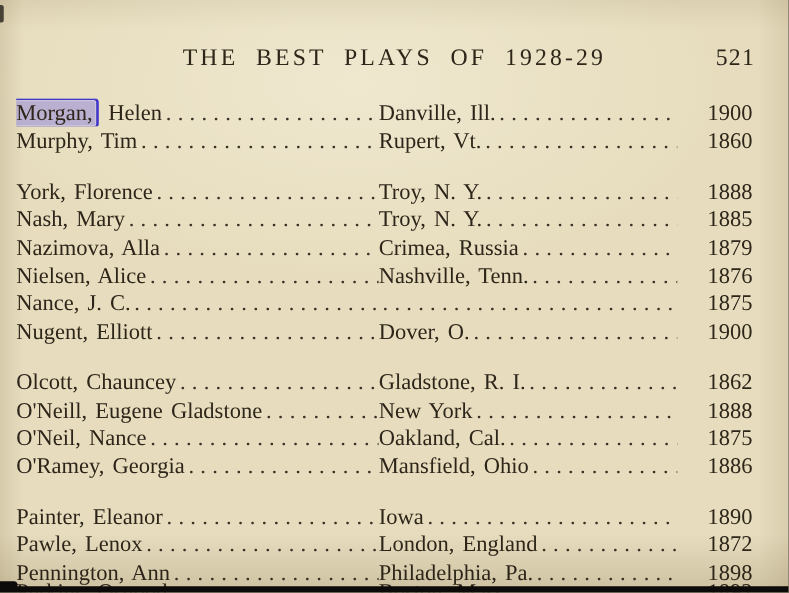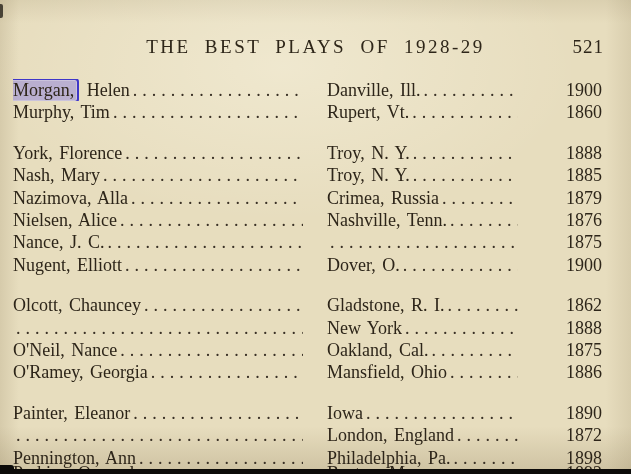--- a/index.html
+++ b/index.html
@@ -36,21 +36,20 @@
   .page-num { position:absolute; right:27px; top:36px; font-size:19px; letter-spacing:1px; }
 
   .list { margin-top:21px; }
   .section + .section { margin-top:18px; }
 
   .row {
     display:flex; align-items:baseline;
     font-size:18px; line-height:22.4px;
     padding:0 23px 0 13px;
     word-spacing:2px;
-    gap:24px;
   }
   .row-clipped { margin-top:-7px; }
   .cell { display:flex; align-items:baseline; overflow:hidden; }
   .name-cell { width:290px; min-width:290px; }
   .mid-cell  { flex:1; }
   .name-wrap, .txt { white-space:pre; }
   .leader {
     flex:1; overflow:hidden; white-space:nowrap;
     letter-spacing:5px; padding-left:3px;
     color:#3a3126;
@@ -176,20 +175,21 @@
       <span class="leader">......................................................................</span>
     </span>
     <span class="cell mid-cell">
       <span class="txt place">Gladstone, R. I.</span>
       <span class="leader">......................................................................</span>
     </span>
     <span class="txt year">1862</span>
   </div>
         <div class="row">
     <span class="cell name-cell">
+      <span class="name-wrap"><span class="txt name">O'Neill, Eugene Gladstone</span></span>
       <span class="leader">......................................................................</span>
     </span>
     <span class="cell mid-cell">
       <span class="txt place">New York</span>
       <span class="leader">......................................................................</span>
     </span>
     <span class="txt year">1888</span>
   </div>
         <div class="row">
     <span class="cell name-cell">
@@ -221,20 +221,21 @@
       <span class="leader">......................................................................</span>
     </span>
     <span class="cell mid-cell">
       <span class="txt place">Iowa</span>
       <span class="leader">......................................................................</span>
     </span>
     <span class="txt year">1890</span>
   </div>
         <div class="row">
     <span class="cell name-cell">
+      <span class="name-wrap"><span class="txt name">Pawle, Lenox</span></span>
       <span class="leader">......................................................................</span>
     </span>
     <span class="cell mid-cell">
       <span class="txt place">London, England</span>
       <span class="leader">......................................................................</span>
     </span>
     <span class="txt year">1872</span>
   </div>
         <div class="row">
     <span class="cell name-cell">

